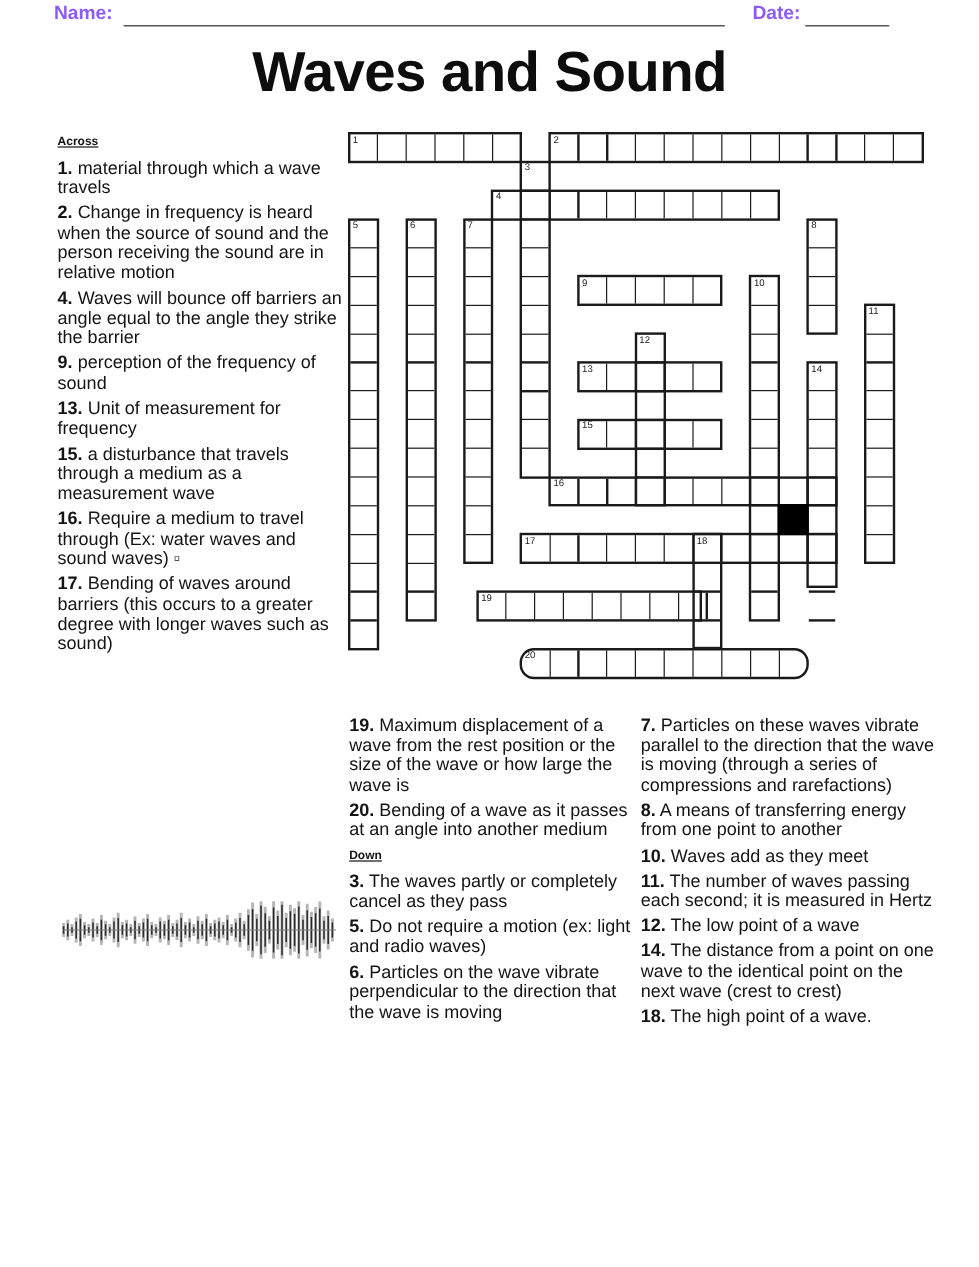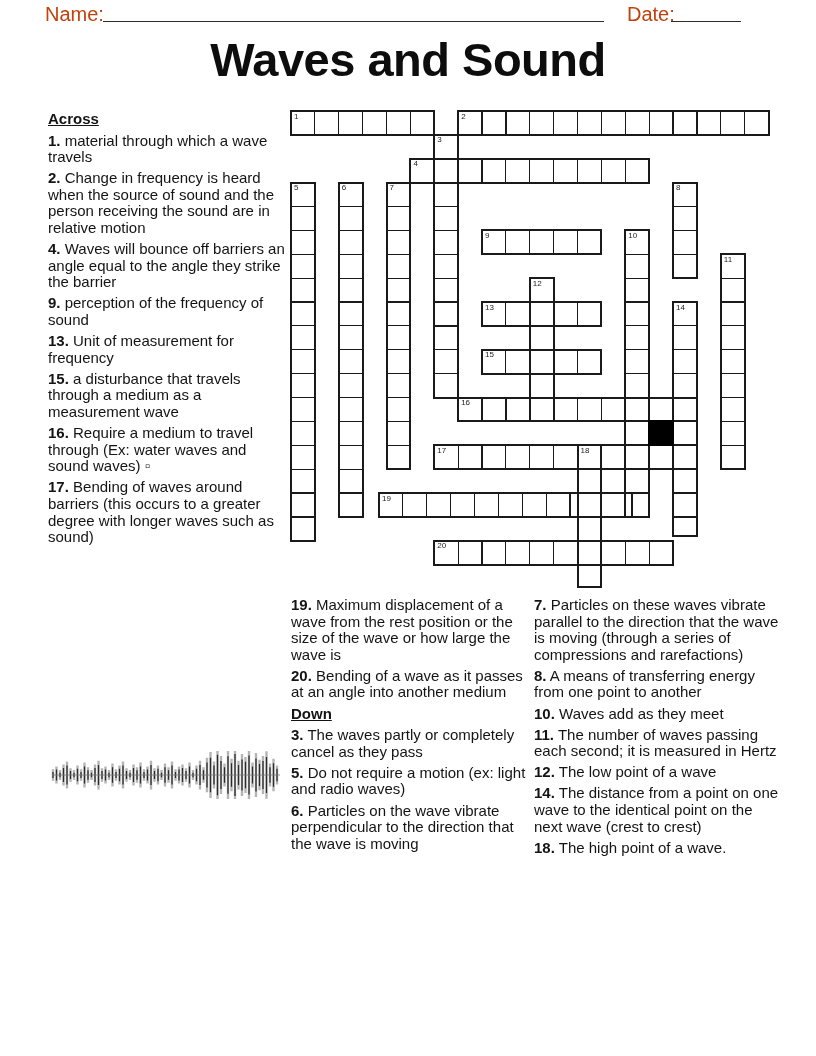--- a/index.html
+++ b/index.html
@@ -1,25 +1,25 @@
 <!DOCTYPE html>
 <html><head>
 <meta charset="utf-8">
 <style>
   html,body{margin:0;padding:0;background:#fff;}
   .page{position:relative;width:816px;height:1056px;background:#ffffff;overflow:hidden;
         font-family:"Liberation Sans",sans-serif;color:#111;}
-  .hdr-label{position:absolute;font-size:20px;color:#c2410c;}
+  .hdr-label{position:absolute;font-size:16px;color:#8b5cf6;font-weight:bold;}
   .fill-line{position:absolute;border-top:1.6px solid #2e2e2e;height:0;}
   .title{position:absolute;top:34px;left:0;width:816px;margin:0;text-align:center;
          font-size:47px;font-weight:bold;letter-spacing:-0.5px;color:#0d0d0d;line-height:1.1;}
   .clue-col{position:absolute;font-size:15px;line-height:16.6px;color:#141414;}
   .clue{margin:0 0 4.5px 0;}
   .clue .num{font-weight:bold;}
-  .section-header{font-size:15px;font-weight:bold;text-decoration:underline;margin:1px 0 5px 0;}
+  .section-header{font-size:10px;font-weight:bold;text-decoration:underline;margin:1px 0 5px 0;}
   .grid{position:absolute;left:290px;top:110px;width:480px;height:457px;}
   .word{position:absolute;border:2px solid #1a1a1a;box-sizing:border-box;background:transparent;}
   .sep{position:absolute;background:#1a1a1a;}
   .cellnum{position:absolute;top:0.5px;left:2px;font-size:8px;line-height:8px;color:#222;}
   .block{position:absolute;background:#000;box-sizing:border-box;}
   .waveform{position:absolute;left:50px;top:747px;}
 </style>
 </head>
 <body>
 
@@ -108,32 +108,32 @@
         <div class="sep" style="left: 70.04px; top: 0px; bottom: 0px; width: 1.2px;"></div>
         <div class="sep" style="left: 93.92px; top: 0px; bottom: 0px; width: 1.2px;"></div>
         <div class="sep" style="left: 117.8px; top: 0px; bottom: 0px; width: 1.2px;"></div>
         <div class="sep" style="left: 141.68px; top: 0px; bottom: 0px; width: 1.2px;"></div>
         <div class="sep" style="left: 165.56px; top: 0px; bottom: 0px; width: 1.2px;"></div>
         <div class="sep" style="left: 189.44px; top: 0px; bottom: 0px; width: 1.2px;"></div>
         <div class="sep" style="left: 213.32px; top: 0px; bottom: 0px; width: 1.2px;"></div>
         <div class="sep" style="left: 237.2px; top: 0px; bottom: 0px; width: 1.2px;"></div>
         <span class="cellnum">17</span>
       </div>
-      <div class="word" style="left: 88px; top: 382.08px; width: 255px; height: 25.88px;">
+      <div class="word" style="left: 107px; top: 382.08px; width: 188px; height: 25.88px;">
         <div class="sep" style="left: 22.28px; top: 0px; bottom: 0px; width: 1.2px;"></div>
         <div class="sep" style="left: 46.16px; top: 0px; bottom: 0px; width: 1.2px;"></div>
         <div class="sep" style="left: 70.04px; top: 0px; bottom: 0px; width: 1.2px;"></div>
         <div class="sep" style="left: 93.92px; top: 0px; bottom: 0px; width: 1.2px;"></div>
         <div class="sep" style="left: 117.8px; top: 0px; bottom: 0px; width: 1.2px;"></div>
         <div class="sep" style="left: 141.68px; top: 0px; bottom: 0px; width: 1.2px;"></div>
         <div class="sep" style="left: 165.56px; top: 0px; bottom: 0px; width: 1.2px;"></div>
         <div class="sep" style="left: 189.44px; top: 0px; bottom: 0px; width: 1.2px;"></div>
         <span class="cellnum">19</span>
       </div>
-      <div class="word" style="left: 143.28px; top: 429.84px; width: 240.8px; height: 25.88px;">
+      <div class="word" style="left: 143.28px; top: 429.84px; width: 240.8px; height: 25.88px; border-radius: 12px;">
         <div class="sep" style="left: 22.28px; top: 0px; bottom: 0px; width: 1.2px;"></div>
         <div class="sep" style="left: 46.16px; top: 0px; bottom: 0px; width: 1.2px;"></div>
         <div class="sep" style="left: 70.04px; top: 0px; bottom: 0px; width: 1.2px;"></div>
         <div class="sep" style="left: 93.92px; top: 0px; bottom: 0px; width: 1.2px;"></div>
         <div class="sep" style="left: 117.8px; top: 0px; bottom: 0px; width: 1.2px;"></div>
         <div class="sep" style="left: 141.68px; top: 0px; bottom: 0px; width: 1.2px;"></div>
         <div class="sep" style="left: 165.56px; top: 0px; bottom: 0px; width: 1.2px;"></div>
         <div class="sep" style="left: 189.44px; top: 0px; bottom: 0px; width: 1.2px;"></div>
         <div class="sep" style="left: 213.32px; top: 0px; bottom: 0px; width: 1.2px;"></div>
         <span class="cellnum">20</span>
@@ -230,33 +230,33 @@
         <span class="cellnum">11</span>
       </div>
       <div class="word" style="left: 238.8px; top: 167.16px; width: 25.88px; height: 145.28px;">
         <div class="sep" style="top: 22.28px; left: 0px; right: 0px; height: 1.2px;"></div>
         <div class="sep" style="top: 46.16px; left: 0px; right: 0px; height: 1.2px;"></div>
         <div class="sep" style="top: 70.04px; left: 0px; right: 0px; height: 1.2px;"></div>
         <div class="sep" style="top: 93.92px; left: 0px; right: 0px; height: 1.2px;"></div>
         <div class="sep" style="top: 117.8px; left: 0px; right: 0px; height: 1.2px;"></div>
         <span class="cellnum">12</span>
       </div>
-      <div class="word" style="left: 382.08px; top: 191.04px; width: 25.88px; height: 236px;">
+      <div class="word" style="left: 382.08px; top: 191.04px; width: 25.88px; height: 189px;">
         <div class="sep" style="top: 22.28px; left: 0px; right: 0px; height: 1.2px;"></div>
         <div class="sep" style="top: 46.16px; left: 0px; right: 0px; height: 1.2px;"></div>
         <div class="sep" style="top: 70.04px; left: 0px; right: 0px; height: 1.2px;"></div>
         <div class="sep" style="top: 93.92px; left: 0px; right: 0px; height: 1.2px;"></div>
         <div class="sep" style="top: 117.8px; left: 0px; right: 0px; height: 1.2px;"></div>
         <div class="sep" style="top: 141.68px; left: 0px; right: 0px; height: 1.2px;"></div>
         <div class="sep" style="top: 165.56px; left: 0px; right: 0px; height: 1.2px;"></div>
         <div class="sep" style="top: 189.44px; left: 0px; right: 0px; height: 1.2px;"></div>
         <div class="sep" style="top: 213.32px; left: 0px; right: 0px; height: 1.2px;"></div>
         <span class="cellnum">14</span>
       </div>
-      <div class="word" style="left: 286.56px; top: 334.32px; width: 25.88px; height: 144px;">
+      <div class="word" style="left: 286.56px; top: 334.32px; width: 25.88px; height: 97px;">
         <div class="sep" style="top: 22.28px; left: 0px; right: 0px; height: 1.2px;"></div>
         <div class="sep" style="top: 46.16px; left: 0px; right: 0px; height: 1.2px;"></div>
         <div class="sep" style="top: 70.04px; left: 0px; right: 0px; height: 1.2px;"></div>
         <div class="sep" style="top: 93.92px; left: 0px; right: 0px; height: 1.2px;"></div>
         <span class="cellnum">18</span>
       </div>
       <div class="block" style="left: 358.2px; top: 310.44px; width: 25.88px; height: 25.88px;"></div>
     </div>
 
   <div id="col-left" class="clue-col" style="left:48px;top:110px;width:238px;">

